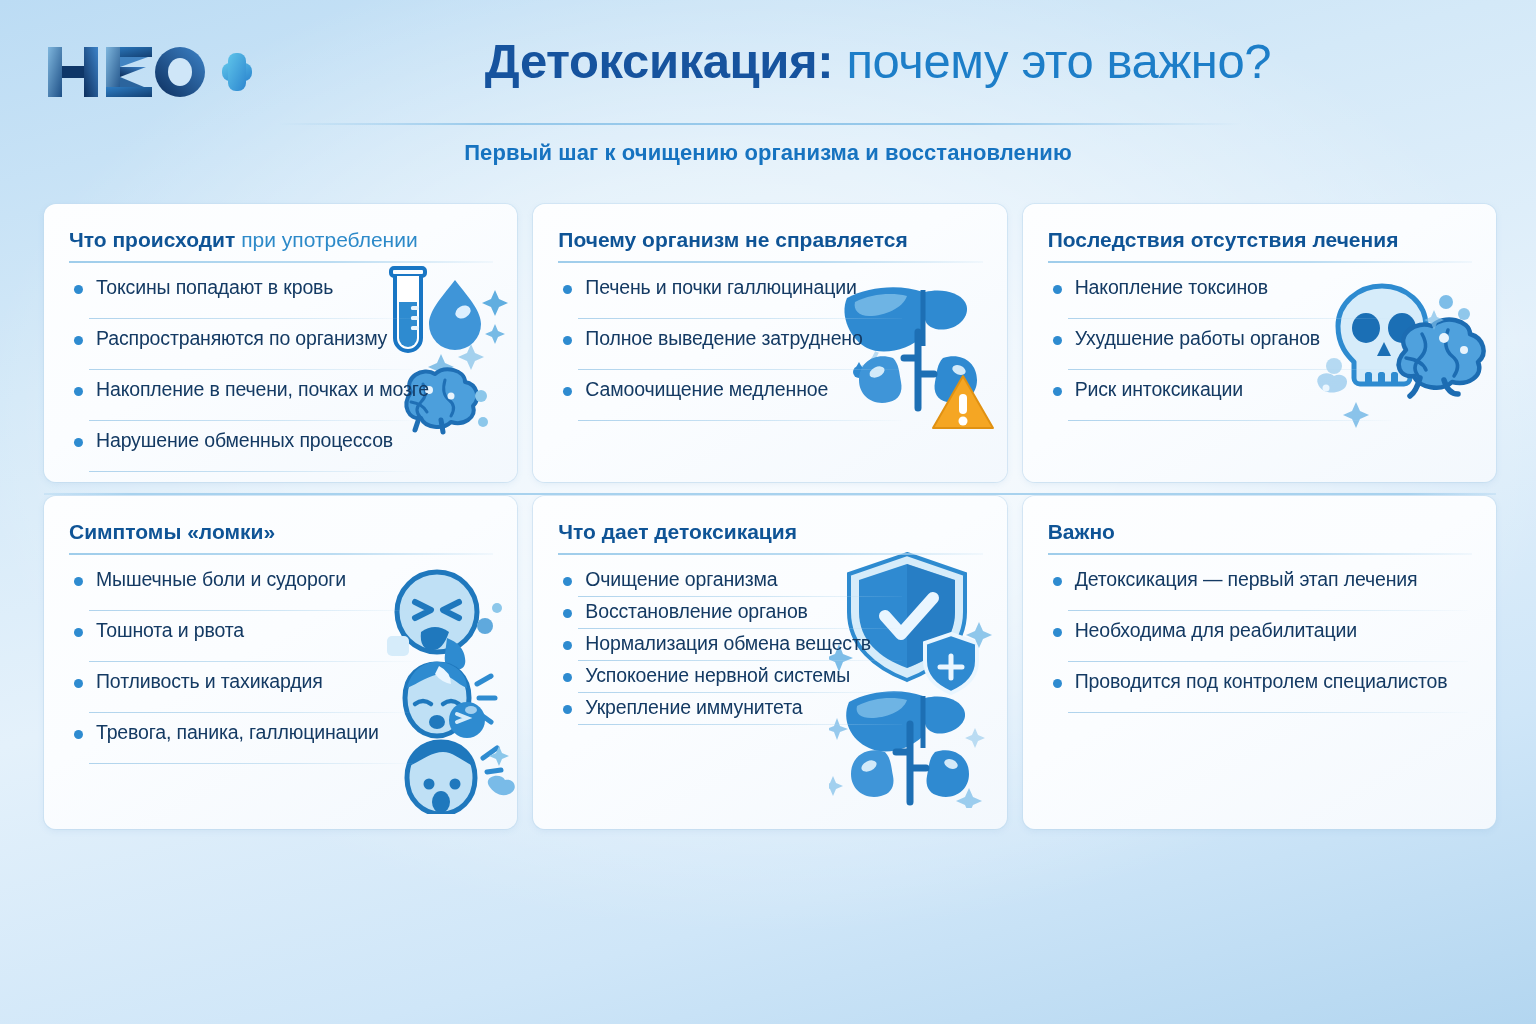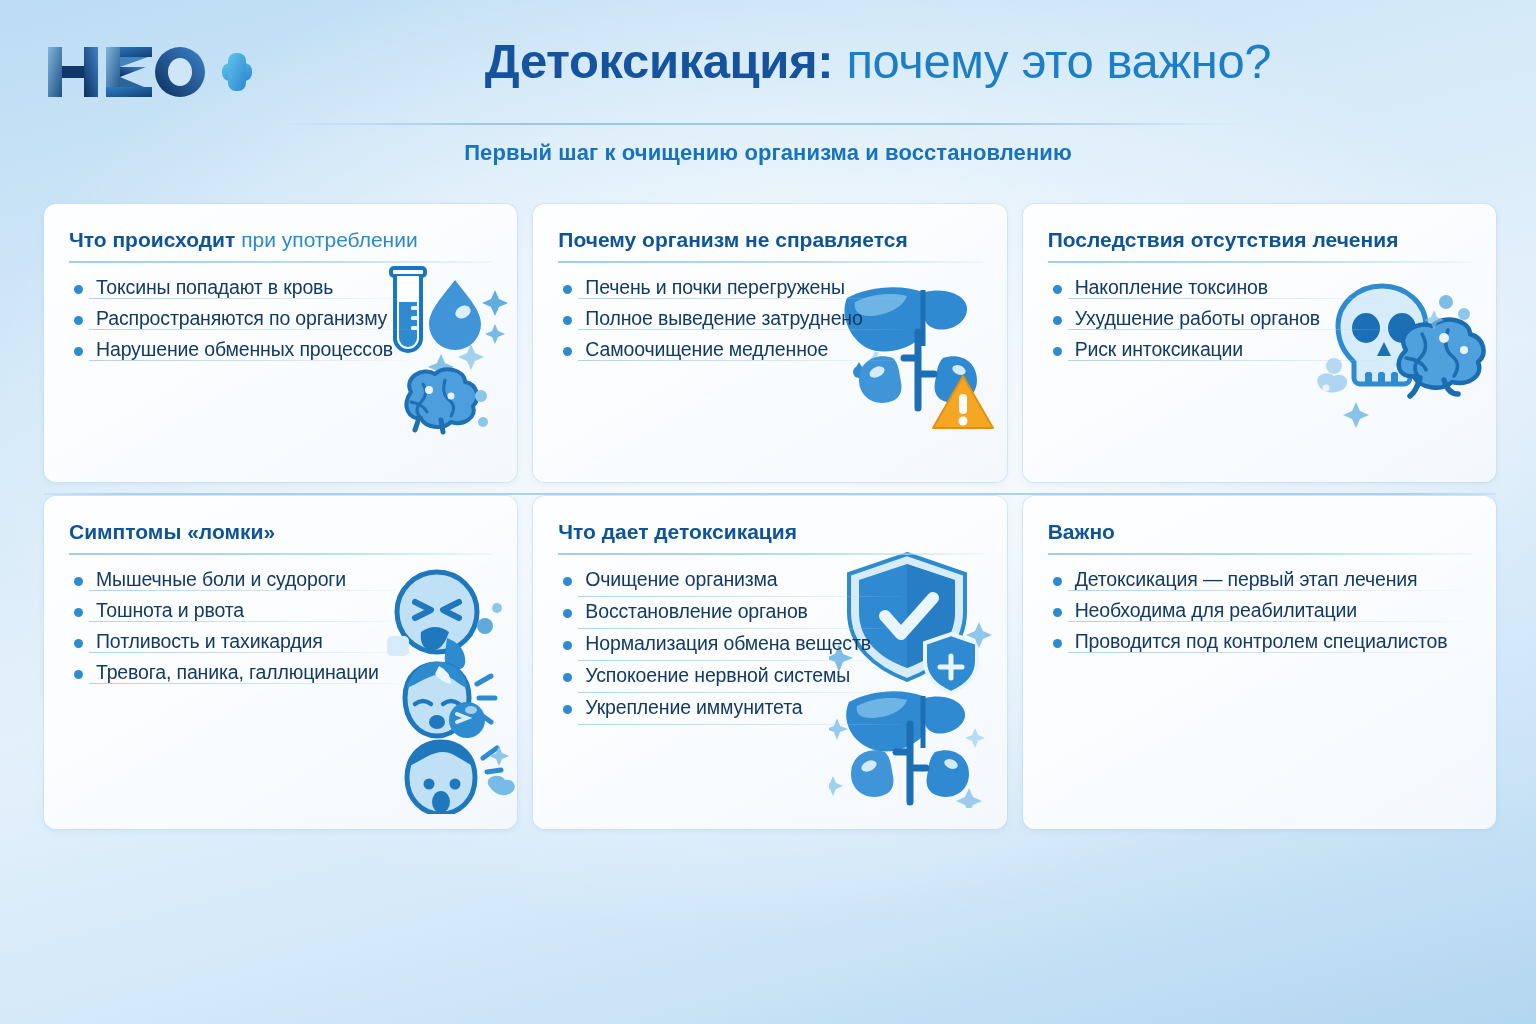--- a/index.html
+++ b/index.html
@@ -119,21 +119,21 @@
     height: 2px;
     background: linear-gradient(90deg, #9fcdeb 0%, #bbdcf2 62%, rgba(200,226,244,0.18) 100%);
   }
 
   ul.bullets {
     list-style: none;
     margin-top: 13px;
   }
   ul.bullets li {
     position: relative;
-    padding: 0 0 0 27px;
+    padding: 0 0 20px 27px;
     margin-bottom: 8px;
     font-size: 19.5px;
     color: #143a63;
     letter-spacing: -0.15px;
     white-space: nowrap;
   }
   ul.bullets li::before {
     content: "";
     position: absolute;
     left: 5px;
@@ -275,20 +275,21 @@
 
       <div class="card-inner">
         <div class="card-title">
           <span class="ct-strong">Что происходит</span>
           <span class="ct-light">при употреблении</span>
         </div>
         <div class="card-rule"></div>
         <ul class="bullets">
           <li>Токсины попадают в кровь</li>
           <li>Распространяются по организму</li>
+          <li>Накопление в печени, почках и мозге</li>
           <li>Нарушение обменных процессов</li>
         </ul>
       </div>
     </div>
 
     <div class="card has-art">
       <svg class="art" style="right:10px; top:72px; width:160px; height:160px;" viewBox="0 0 160 160">
 
         <g>
           <path d="M10 22 c22 -12 54 -14 76 -6 l0 44 c-14 14 -40 20 -56 12 C14 64 2 40 10 22 Z" fill="#2f8ad1"></path>
@@ -314,21 +315,21 @@
           <circle cx="126" cy="145" r="4.5" fill="#fff"></circle>
         </g>
       </svg>
 
       <div class="card-inner">
         <div class="card-title">
           <span class="ct-strong">Почему организм не справляется</span>
         </div>
         <div class="card-rule"></div>
         <ul class="bullets">
-          <li>Печень и почки перегружены</li>
+          <li>Печень и почки галлюцинации</li>
           <li>Полное выведение затруднено</li>
           <li>Самоочищение медленное</li>
         </ul>
       </div>
     </div>
 
     <div class="card has-art">
       <svg class="art" style="right:4px; top:76px; width:180px; height:150px;" viewBox="0 0 180 150">
 
         <g>

